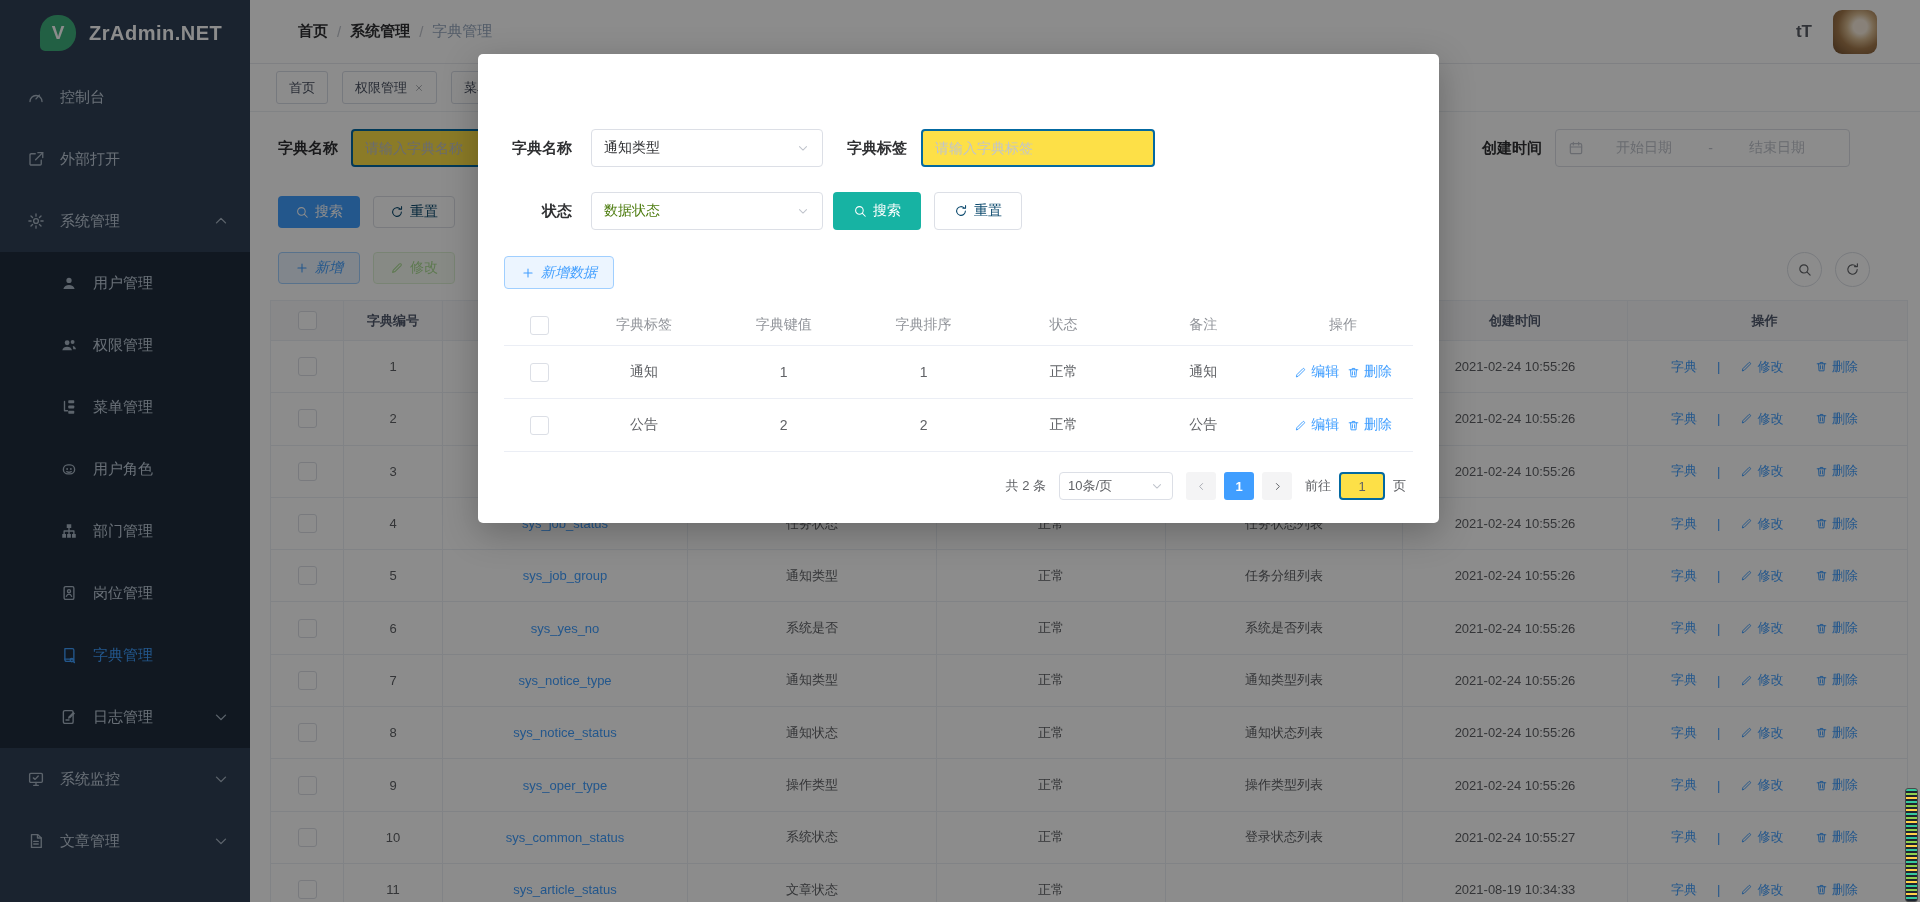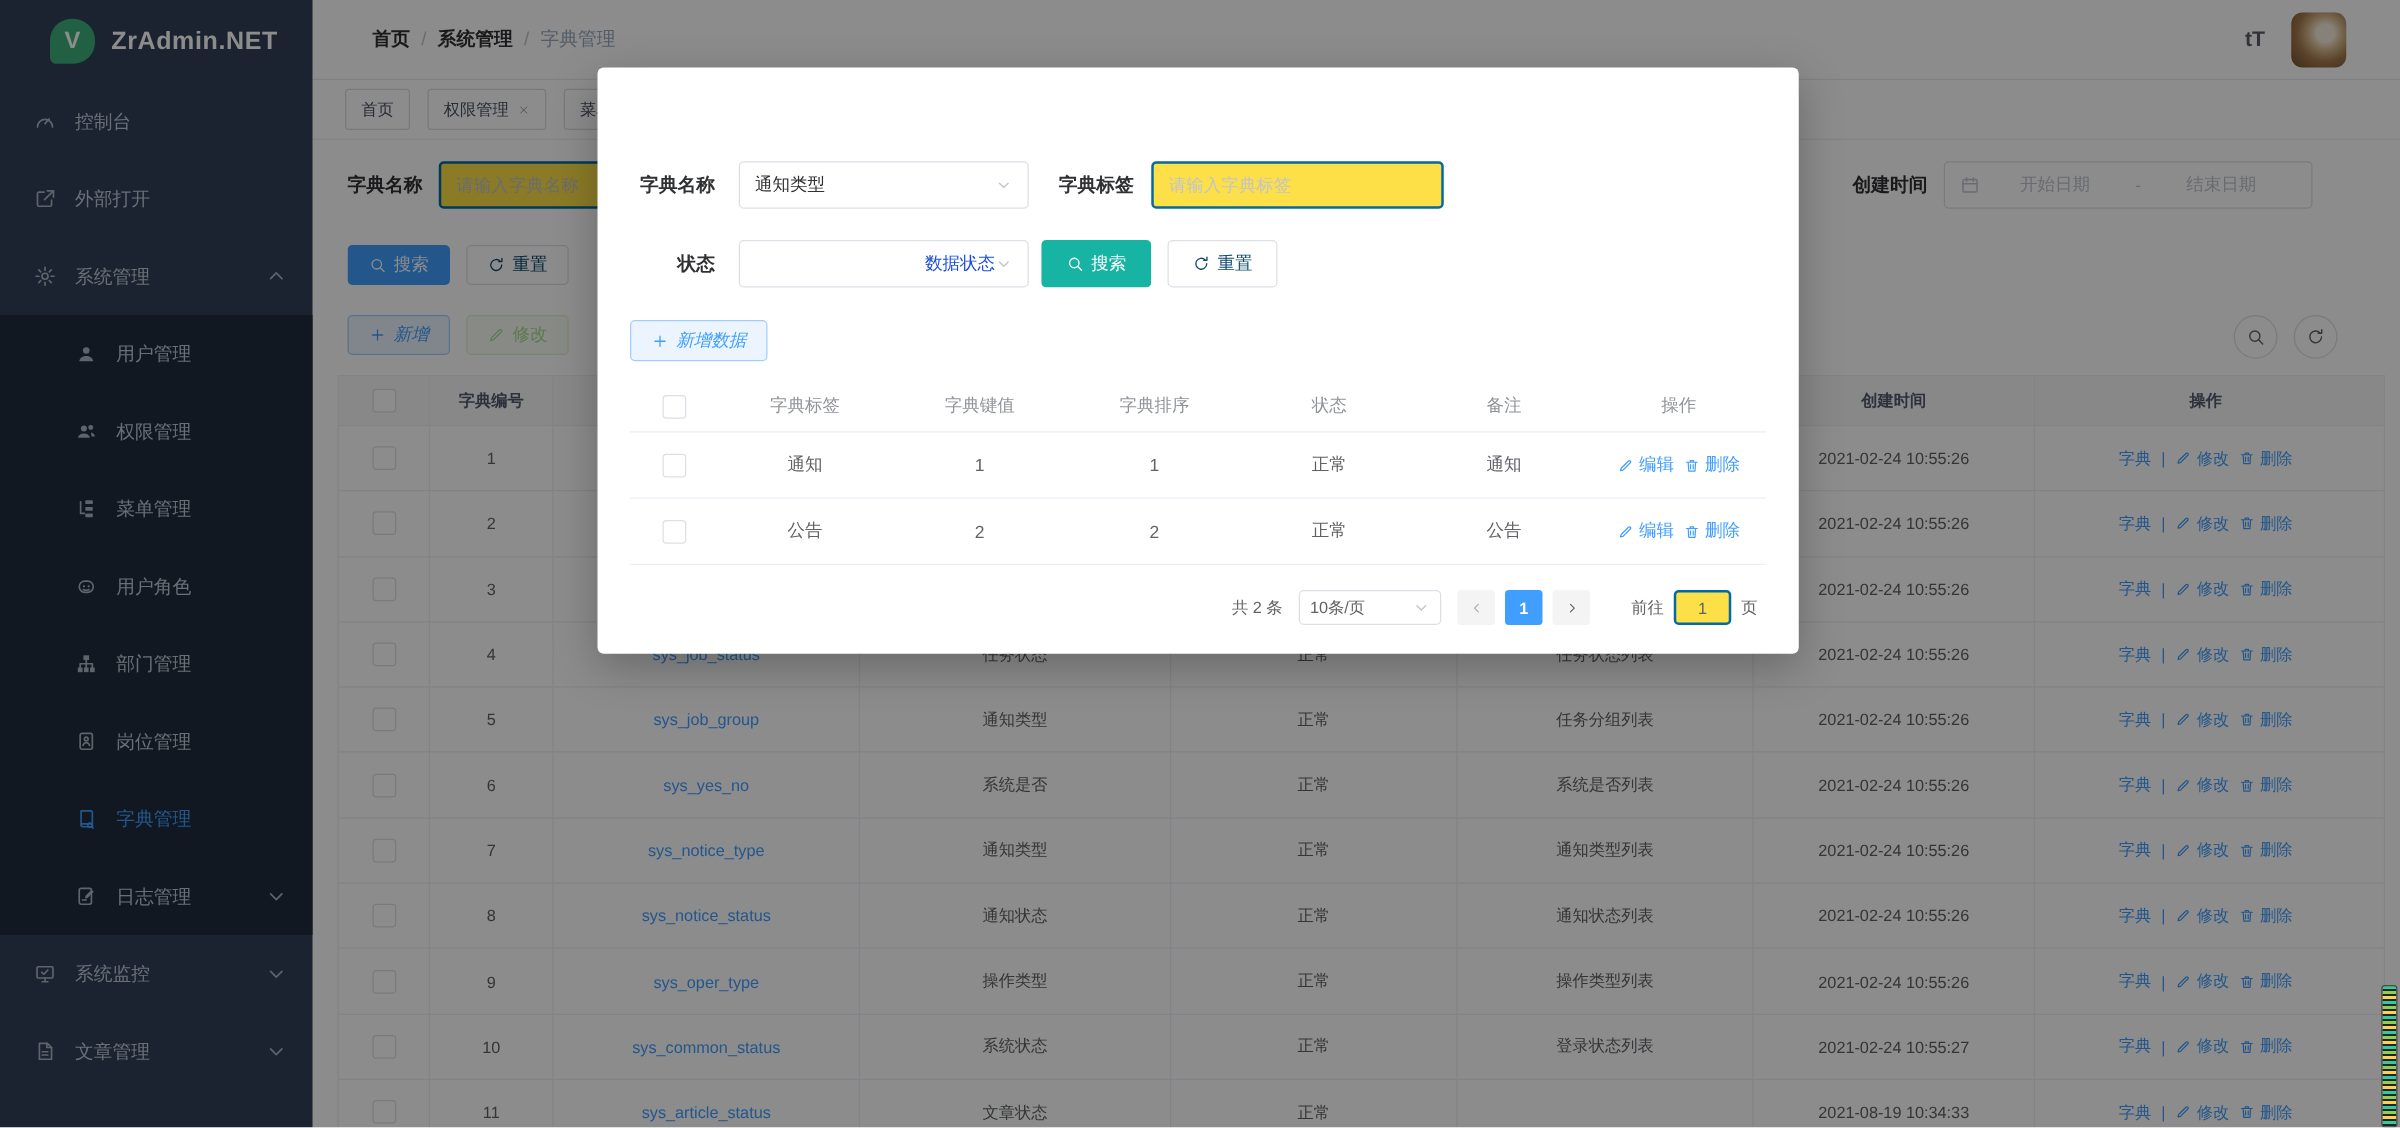--- a/index.html
+++ b/index.html
@@ -86,36 +86,36 @@
               border-right:1px solid #ebeef5;box-sizing:border-box;}
   .mthead>div:last-child{border-right:none;}
   .trow{height:51.3px;border-top:1px solid #ebeef5;color:#606266;}
   .trow>div{display:flex;align-items:center;justify-content:center;height:100%;
             border-right:1px solid #ebeef5;box-sizing:border-box;overflow:hidden;}
   .trow>div:last-child{border-right:none;}
   .checkbox{width:17px;height:17px;border:1px solid #dcdfe6;border-radius:3px;background:#fff;cursor:pointer;}
   .link{color:#409eff;cursor:pointer;display:inline-flex;align-items:center;gap:4px;}
   .link .ic{font-size:13px;}
   .sep{color:#409eff;padding:0 6px;}
-  .actions-cell{gap:2px;}
+  .actions-cell{gap:14px;}
 
   
   .overlay{position:absolute;inset:0;background:rgba(0,0,0,.45);z-index:10;}
   .modal{position:absolute;left:478px;top:54px;width:961px;height:469px;background:#fff;border-radius:5px;
          box-shadow:0 10px 35px rgba(0,0,0,.25);z-index:20;font-size:14px;}
   .modal-close{position:absolute;top:20px;right:26px;font-size:18px;color:#909399;display:flex;cursor:pointer;}
   .form-row{position:absolute;left:26px;display:flex;align-items:center;height:38px;}
   .form-row.r1{top:75px;}
   .form-row.r2{top:138px;}
   .m-label{width:68px;text-align:right;font-weight:700;font-size:15px;color:#303133;margin-right:19px;white-space:nowrap;}
   .m-label.w2{width:71px;margin-left:13px;margin-right:14px;}
   .select{width:232px;height:38px;box-sizing:border-box;border:1px solid #dcdfe6;border-radius:4px;
           display:flex;align-items:center;padding:0 12px;background:#fff;cursor:pointer;}
   .select .sel-text{flex:1;font-size:14px;color:#303133;}
-  .select .sel-text.ph{color:#1d4ed8;text-align:right;}
+  .select .sel-text.ph{color:#4d7c0f;}
   .select .ic{font-size:14px;color:#c0c4cc;}
   .m-input{width:234px;}
   .add-data-btn{position:absolute;left:26px;top:202px;height:33px;}
 
   .dtable{position:absolute;left:26px;top:251px;width:909px;font-size:14px;}
   .drow{display:grid;grid-template-columns:70px repeat(6,1fr);align-items:center;}
   .dthead{height:40px;color:#909399;border-bottom:1px solid #ebeef5;}
   .dthead>div,.dtrow>div{display:flex;align-items:center;justify-content:center;height:100%;}
   .dtrow{height:52px;border-bottom:1px solid #ebeef5;color:#606266;}
 
@@ -903,21 +903,21 @@
           </span>
         <span class="pcur">1</span>
         <span class="pbtn next">
             <span class="ic">
               <svg viewBox="0 0 24 24" fill="none" stroke="currentColor" stroke-width="1.8" stroke-linecap="round" stroke-linejoin="round">
                 <polyline points="10 6.5 15.5 12 10 17.5"></polyline>
               </svg>
             </span>
           </span>
       </div>
-      <div class="pgroup" style="margin-left:20px">
+      <div class="pgroup" style="">
         <span>前往</span>
         <input class="text-input goto-input" value="1" style="">
         <span>页</span>
       </div>
     </div>
   </div>
 
   <div class="scroll-indicator"></div>
 </div>
 

